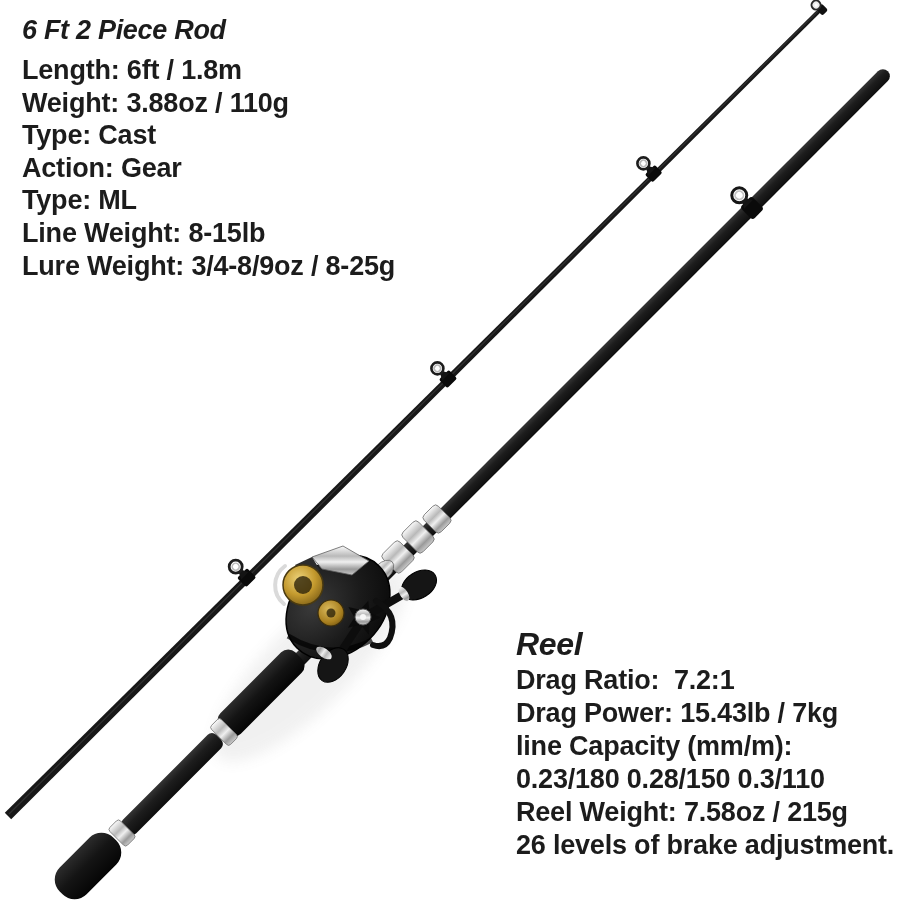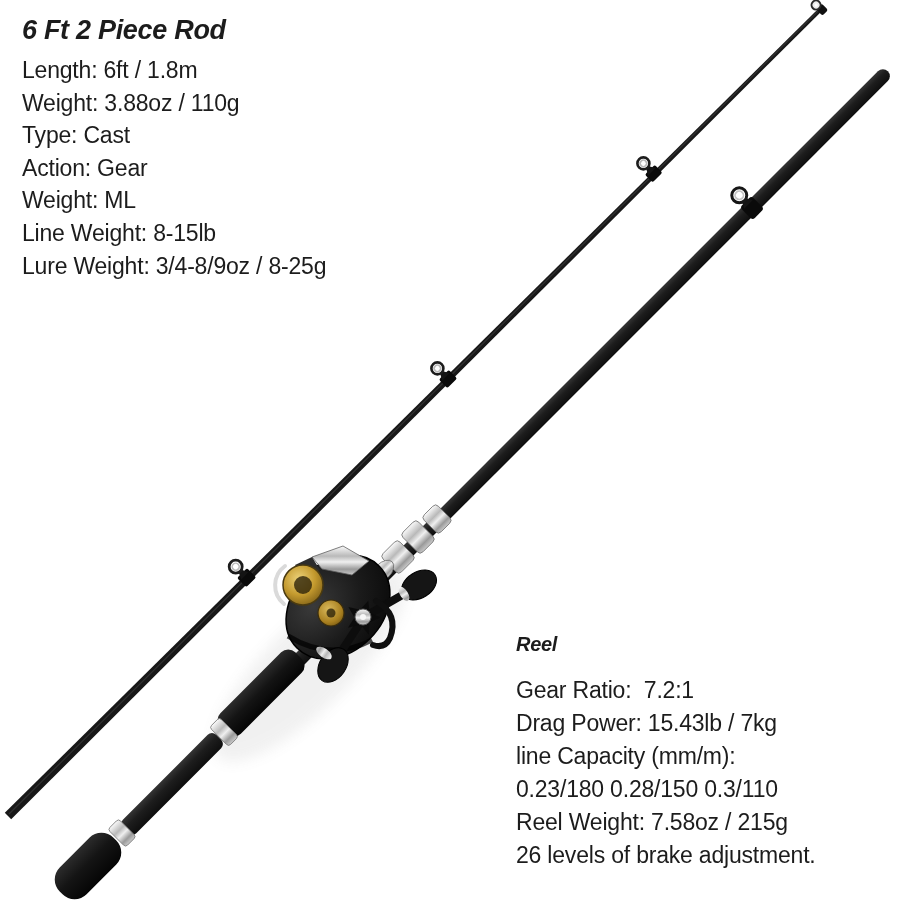--- a/index.html
+++ b/index.html
@@ -7,26 +7,26 @@
     position:relative; width:900px; height:900px; background:#ffffff;
     overflow:hidden; font-family:"Liberation Sans", sans-serif; color:#1c1c1c;
   }
   .photo-svg { position:absolute; left:0; top:0; width:900px; height:900px; }
   .spec-block { position:absolute; }
   .spec-title {
     font-style:italic; font-weight:bold; font-size:27px; line-height:32px;
     letter-spacing:-0.3px; margin-bottom:8px; white-space:pre-wrap;
   }
   .spec-line {
-    font-weight:normal; font-size:23px; line-height:32.6px;
+    font-weight:bold; font-size:27px; line-height:32.6px;
     letter-spacing:-0.2px; white-space:pre-wrap;
   }
   .rod-specs  { left:22px;  top:14px; }
   .reel-specs { left:516px; top:629px; }
-  .reel-specs .spec-title { font-size:20px; line-height:30px; margin-bottom:15px; }
+  .reel-specs .spec-title { font-size:32px; line-height:30px; margin-bottom:5px; }
   .reel-specs .spec-line  { line-height:33px; }
 </style>
 </head>
 <body>
 
 <div class="canvas">
 
   <svg class="photo-svg" viewBox="0 0 900 900">
     <defs>
       <linearGradient id="silverV" x1="0" y1="0" x2="0" y2="1">
@@ -179,28 +179,28 @@
       </g>
     </g>
   </svg>
 
   <div class="spec-block rod-specs">
     <div class="spec-title">6 Ft 2 Piece Rod</div>
     <div class="spec-line">Length: 6ft / 1.8m</div>
     <div class="spec-line">Weight: 3.88oz / 110g</div>
     <div class="spec-line">Type: Cast</div>
     <div class="spec-line">Action: Gear</div>
-    <div class="spec-line">Weight: ML</div>
+    <div class="spec-line">Type: ML</div>
     <div class="spec-line">Line Weight: 8-15lb</div>
     <div class="spec-line">Lure Weight: 3/4-8/9oz / 8-25g</div>
   </div>
 
   <div class="spec-block reel-specs">
     <div class="spec-title">Reel</div>
-    <div class="spec-line">Gear Ratio:  7.2:1</div>
+    <div class="spec-line">Drag Ratio:  7.2:1</div>
     <div class="spec-line">Drag Power: 15.43lb / 7kg</div>
     <div class="spec-line">line Capacity (mm/m):</div>
     <div class="spec-line">0.23/180 0.28/150 0.3/110</div>
     <div class="spec-line">Reel Weight: 7.58oz / 215g</div>
     <div class="spec-line">26 levels of brake adjustment.</div>
   </div>
 
 </div>
 
 </body></html>

